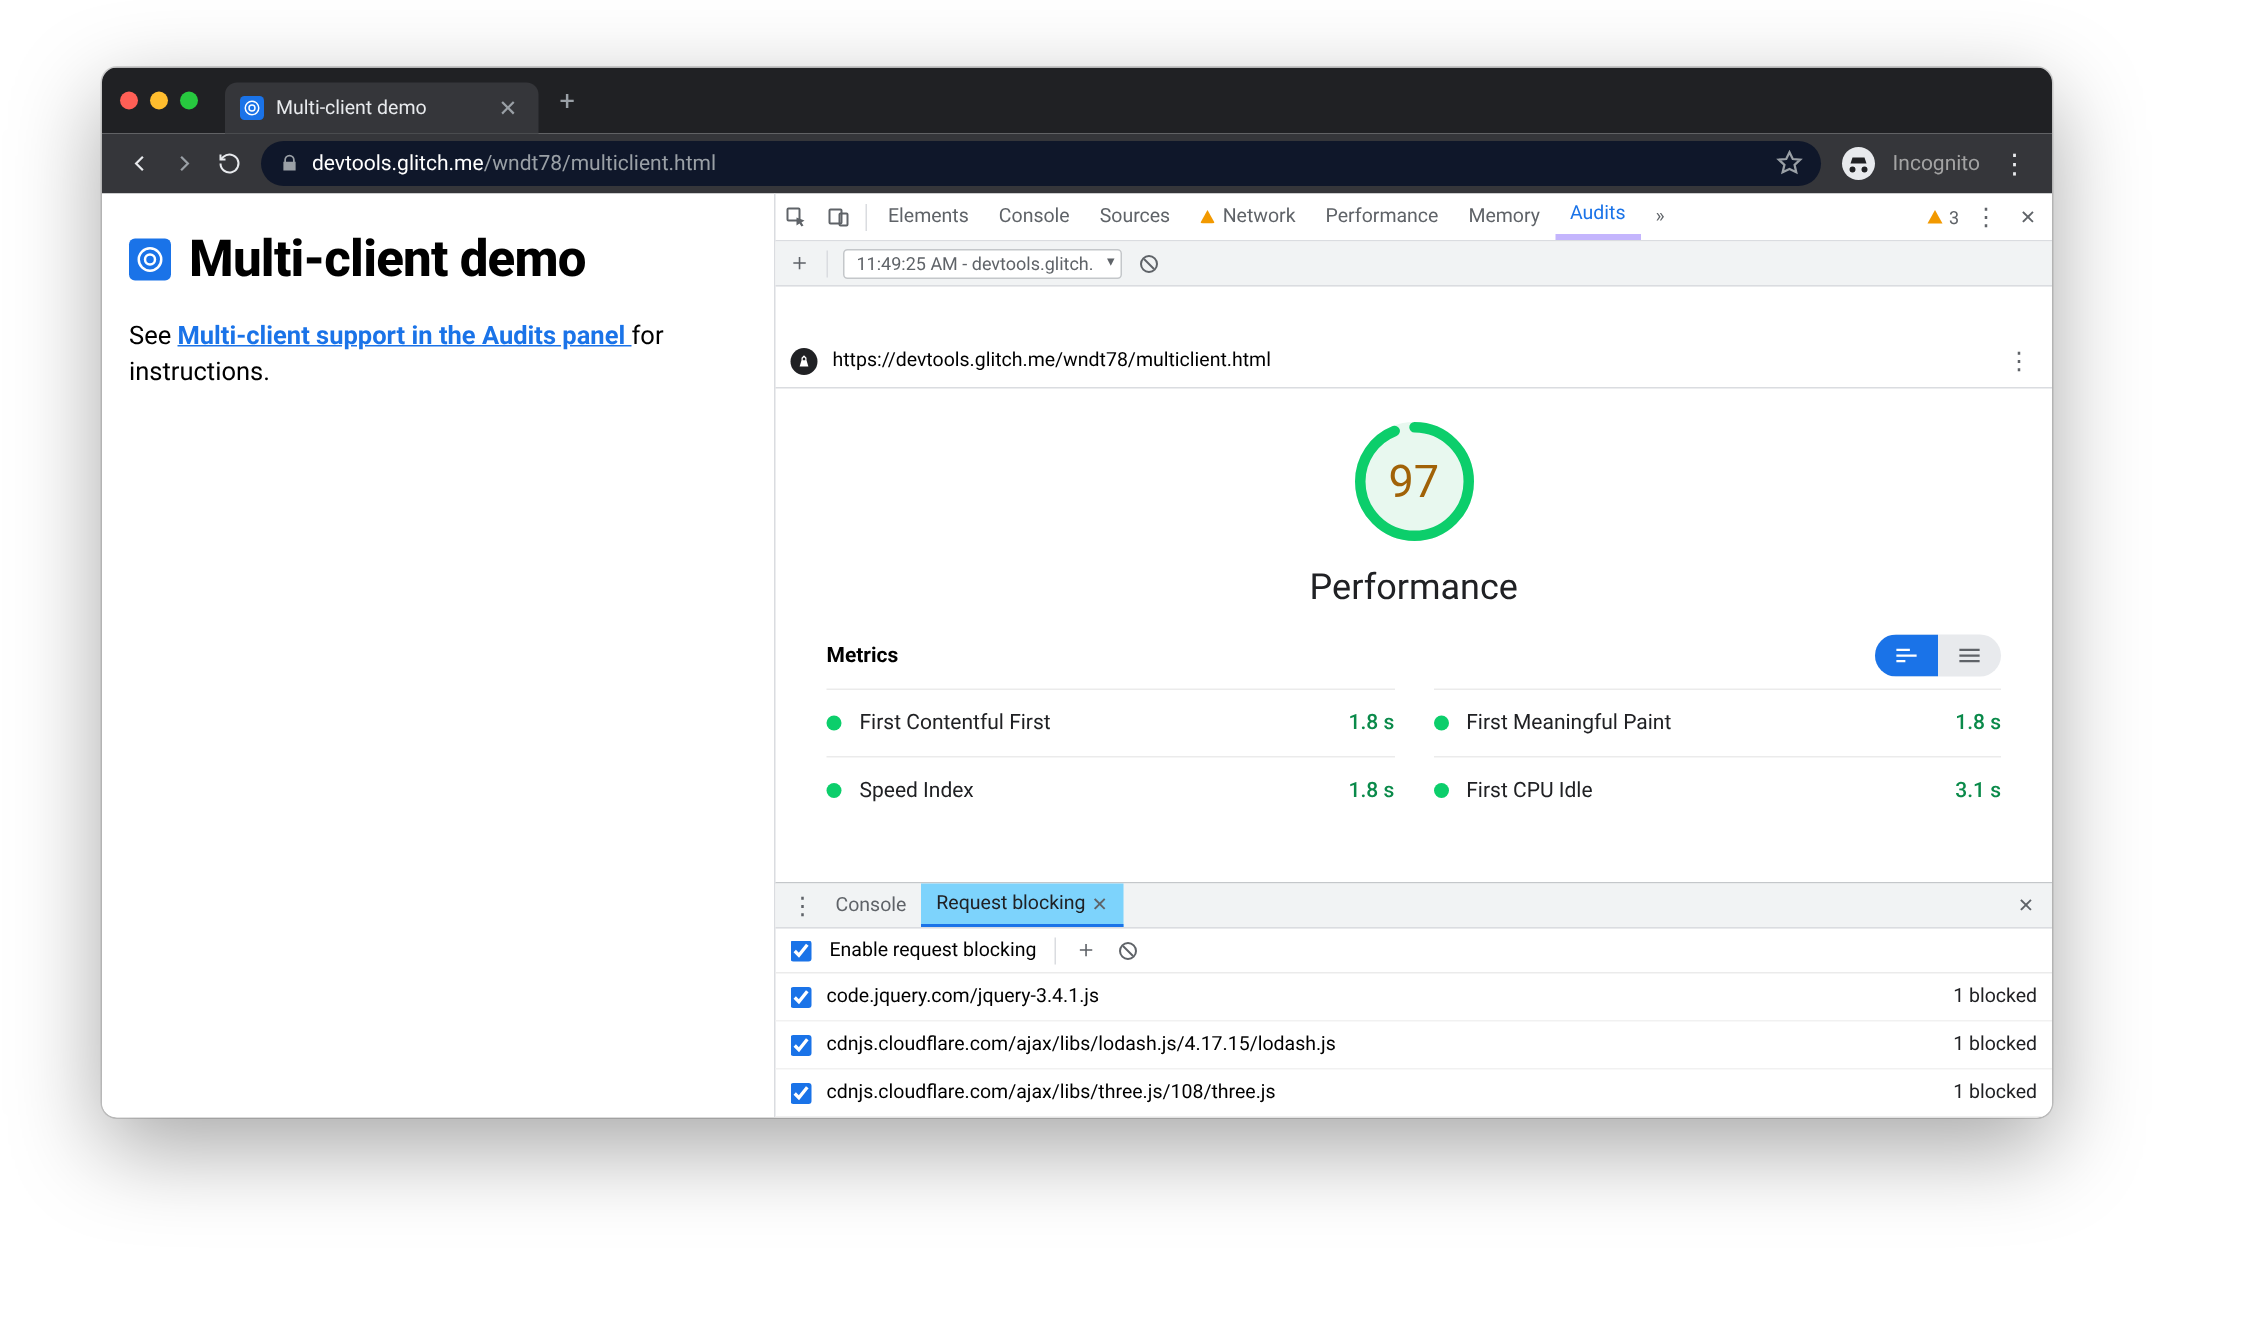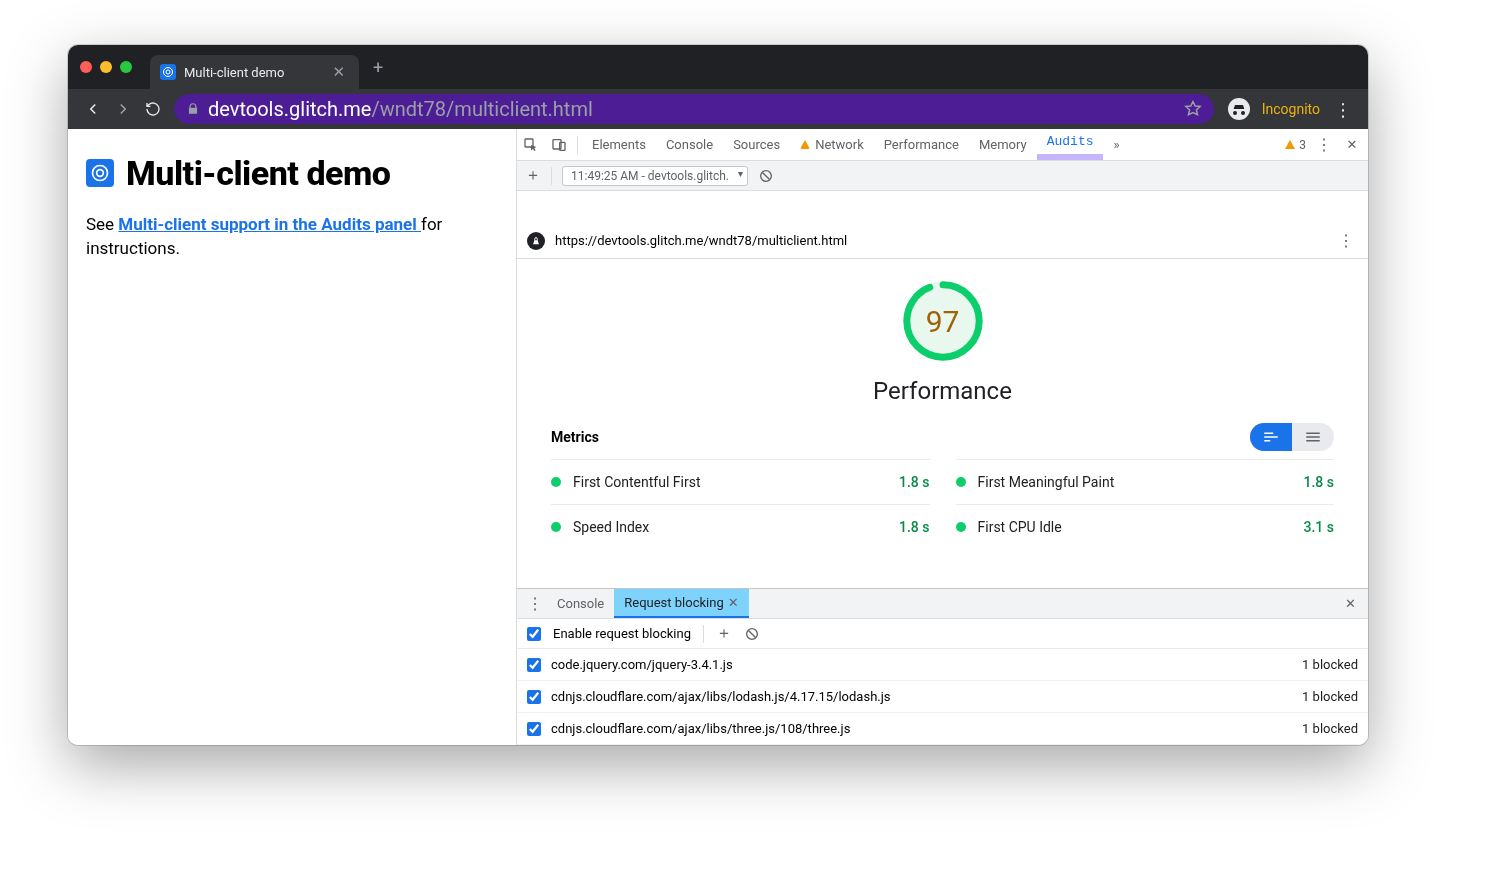--- a/index.html
+++ b/index.html
@@ -15,45 +15,45 @@
   .tab { display: flex; align-items: center; height: 34px; background: #35363a; border-radius: 8px 8px 0 0; padding: 0 14px 0 10px; color: #e8eaed; font-size: 13px; gap: 8px; margin-top: 10px; }
   .favicon { width: 16px; height: 16px; background: #1a73e8; border-radius: 3px; display: flex; align-items: center; justify-content: center; }
   .favicon svg { width: 12px; height: 12px; }
   .tab .x { margin-left: 40px; color: #9aa0a6; font-size: 15px; }
   .newtab { margin-left: 14px; color: #9aa0a6; font-size: 18px; }
 
   
   .omnirow { height: 40px; background: #35363a; display: flex; align-items: center; padding: 0 10px; color: #e8eaed; }
   .navbtn { width: 30px; height: 30px; display: flex; align-items: center; justify-content: center; color: #9aa0a6; border-radius: 50%; }
   .navbtn.active { color: #e8eaed; }
-  .omnibox { flex: 1; background: #4c1d95; border-radius: 16px; height: 30px; display: flex; align-items: center; padding: 0 12px; color: #e8eaed; font-size: 20px; margin: 0 6px; }
+  .omnibox { flex: 1; background: #0f172a; border-radius: 16px; height: 30px; display: flex; align-items: center; padding: 0 12px; color: #e8eaed; font-size: 14px; margin: 0 6px; }
   .lock { width: 14px; height: 14px; margin-right: 8px; }
   .omniurl { color: #e8eaed; }
   .omniurl .host { color: #fff; }
   .omniurl .path { color: #9aa0a6; }
   .star { margin-left: auto; color: #9aa0a6; }
-  .incog { display: flex; align-items: center; gap: 12px; color: #eab308; font-size: 14px; padding: 0 8px; }
+  .incog { display: flex; align-items: center; gap: 12px; color: #a3a3a3; font-size: 14px; padding: 0 8px; }
   .incog-ic { width: 22px; height: 22px; background: #e8eaed; border-radius: 50%; display:flex;align-items:center;justify-content:center; }
   .menu3 { color: #e8eaed; padding: 0 6px; font-size: 18px; }
 
   
   .content { display: flex; height: calc(100% - 84px); }
   .page { width: 448px; padding: 24px 18px; background: #fff; }
   .page-hdr { display: flex; align-items: center; gap: 12px; margin-bottom: 20px; }
   .page-logo { width: 28px; height: 28px; background: #1a73e8; border-radius: 4px; display:flex;align-items:center;justify-content:center; }
   .page-title { font-size: 34px; font-weight: 800; letter-spacing: -0.5px; }
   .page-body { font-size: 17px; line-height: 1.4; }
   .page-body a { color: #1a73e8; font-weight: 700; text-decoration: underline; }
 
   
   .devtools { flex: 1; border-left: 1px solid #dadce0; display: flex; flex-direction: column; background: #fff; }
   .dt-tabs { height: 32px; border-bottom: 1px solid #dadce0; display: flex; align-items: center; font-size: 13px; color: #5f6368; }
   .dt-ic { width: 28px; display:flex;align-items:center;justify-content:center; color:#5f6368; }
   .dt-tab { padding: 0 10px; height: 100%; display:flex; align-items:center; cursor:pointer; }
-  .dt-tab.active { color: #1a73e8; border-bottom: 6px solid #c4b5fd; font-family: Liberation Mono, monospace; }
+  .dt-tab.active { color: #1a73e8; border-bottom: 4px solid #c4b5fd; }
   .dt-tab.warn::before { content:""; width:0;height:0;border-left:5px solid transparent;border-right:5px solid transparent;border-bottom:9px solid #f29900;margin-right:5px;border-radius:2px; }
   .dt-right { margin-left: auto; display:flex; align-items:center; gap:6px; padding-right:6px; }
   .badge-warn { display:flex;align-items:center;gap:4px;color:#5f6368;font-size:12px; }
   .tri { width:0;height:0;border-left:5px solid transparent;border-right:5px solid transparent;border-bottom:9px solid #f29900; }
   .dt-close { width:20px;height:20px;display:flex;align-items:center;justify-content:center;color:#5f6368; }
   .dt-kebab { font-size:16px;color:#5f6368;padding:0 4px; }
 
   .dt-sub { height: 30px; background:#f1f3f4; border-bottom:1px solid #dadce0; display:flex;align-items:center; padding:0 8px; font-size:12px; color:#5f6368; gap:10px; }
   .dt-sub .plus { font-size:16px; }
   .dt-sub .sel { border:1px solid #c4c7ca; background:#fff; border-radius:3px; padding:2px 18px 2px 8px; position:relative; }

